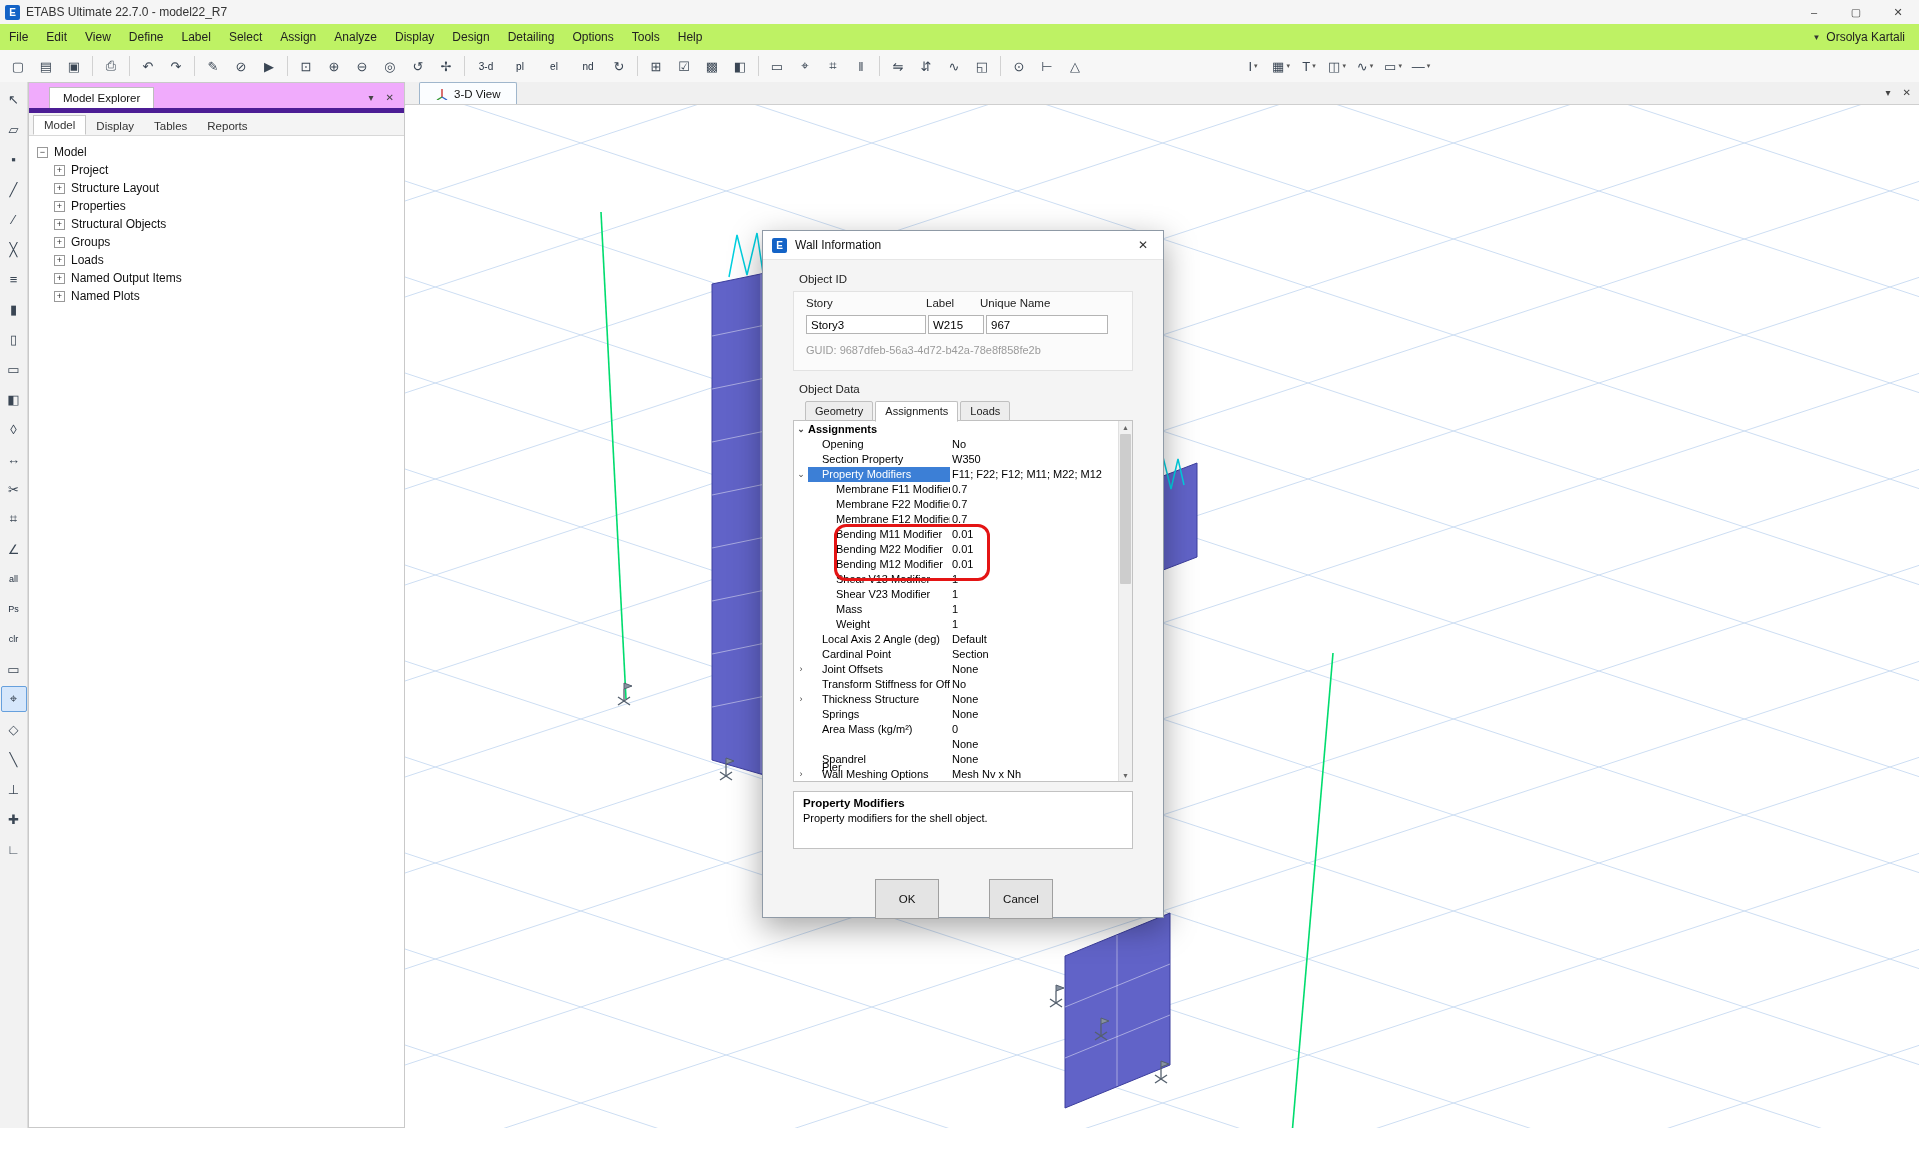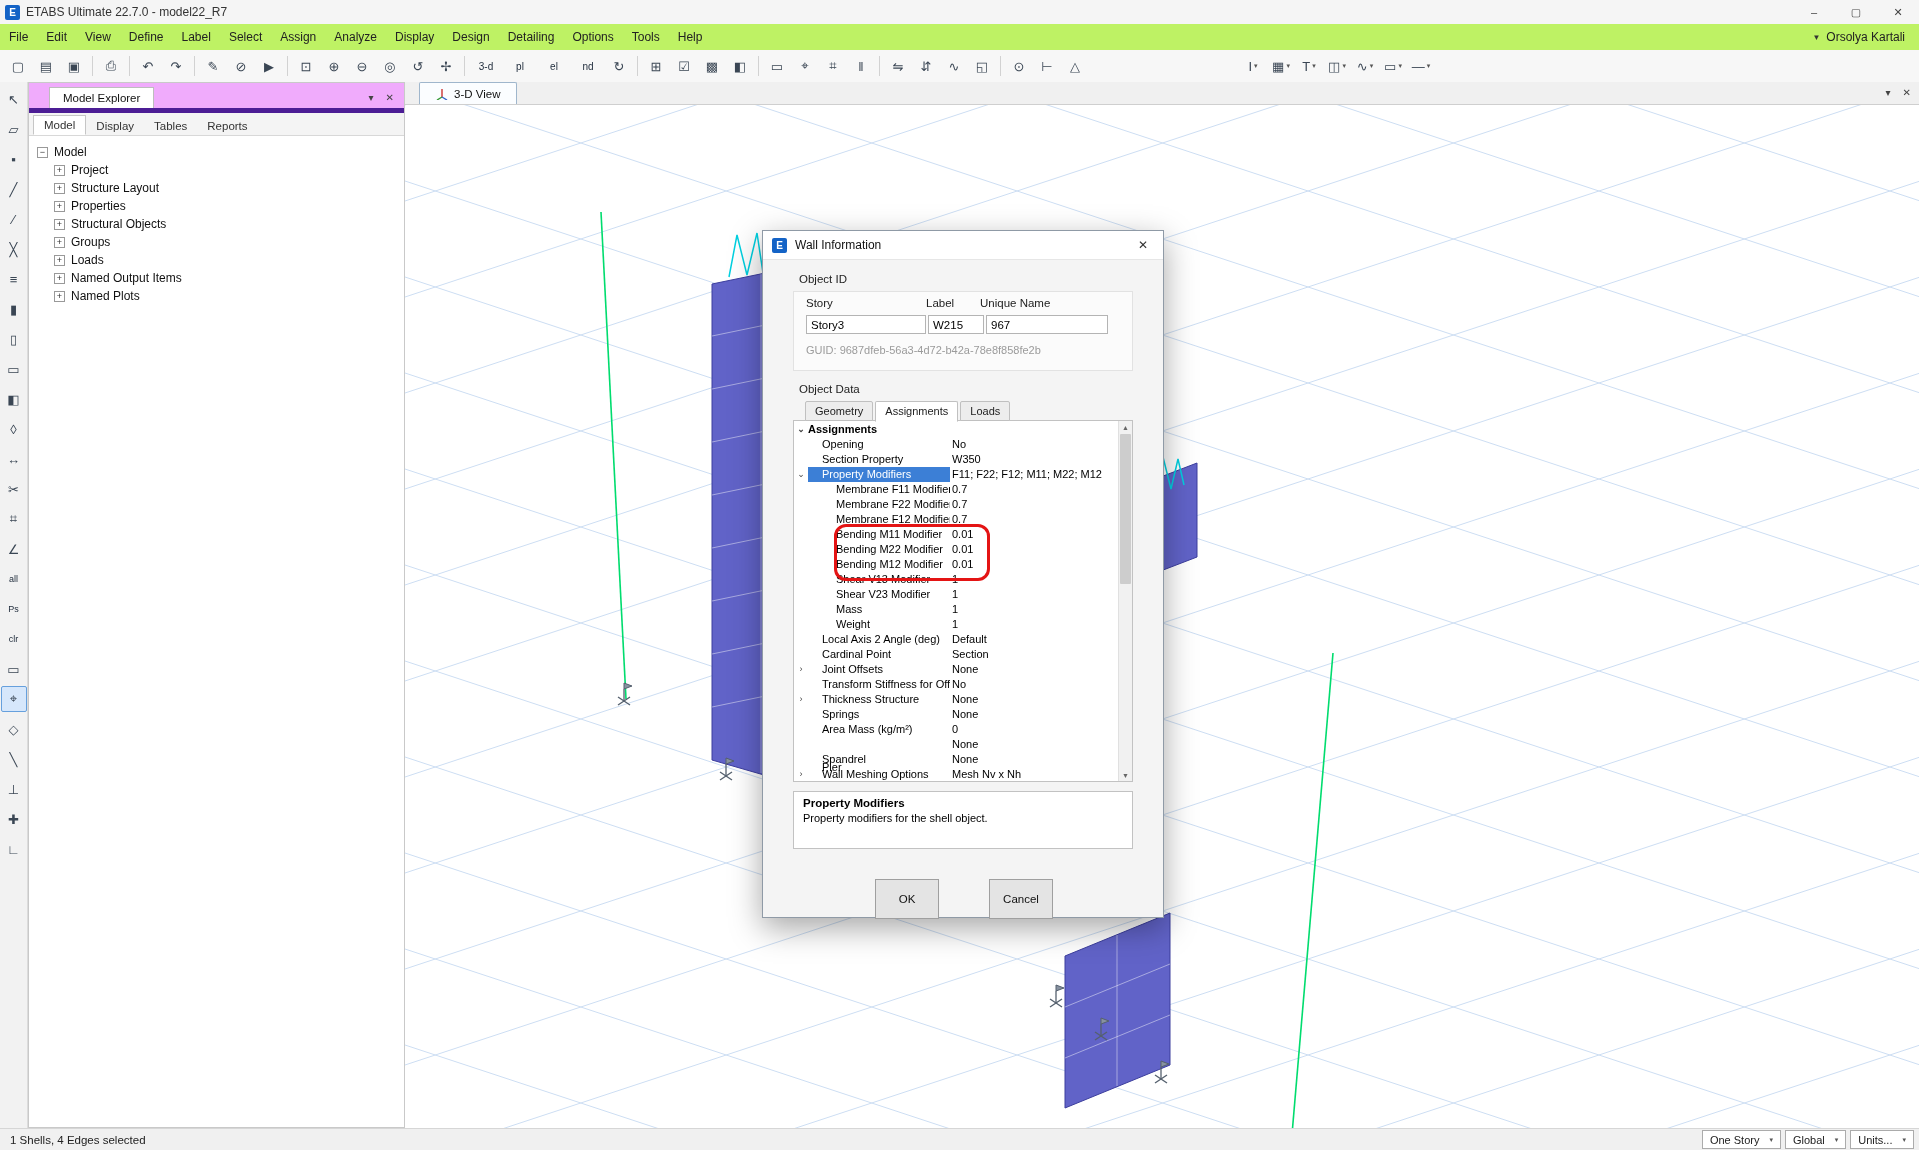--- a/index.html
+++ b/index.html
@@ -368,37 +368,20 @@
           <line x1="756" y1="974" x2="756" y2="962" stroke="#55606e" stroke-width="1.3"></line>
           <polygon points="756,962 764,959 756,956" fill="#8892a0" stroke="#55606e" stroke-width="1"></polygon>
           <line x1="879" y1="1053" x2="891" y2="1061" stroke="#55606e" stroke-width="1.3"></line>
           <line x1="879" y1="1061" x2="891" y2="1053" stroke="#55606e" stroke-width="1.3"></line>
           <line x1="885" y1="1057" x2="885" y2="1045" stroke="#55606e" stroke-width="1.3"></line>
           <polygon points="885,1045 893,1042 885,1039" fill="#8892a0" stroke="#55606e" stroke-width="1"></polygon>
         </svg>
     </div>
   </div>
 
-  <div class="statusbar">
-    <span>1 Shells, 4 Edges selected</span>
-    <div id="status-dds">
-        <div class="status-dd">
-          <span>One Story</span>
-          <span class="dd">▾</span>
-        </div>
-        <div class="status-dd">
-          <span>Global</span>
-          <span class="dd">▾</span>
-        </div>
-        <div class="status-dd">
-          <span>Units...</span>
-          <span class="dd">▾</span>
-        </div>
-      </div>
-  </div>
 
   <div class="dialog">
     <div class="dlg-title">
       <div class="dlg-icon">E</div>
       <div class="dlg-title-text">Wall Information</div>
       <div class="dlg-close">✕</div>
     </div>
     <div class="dlg-body">
 
       <div class="section-label" id="lbl-objid">Object ID</div>

